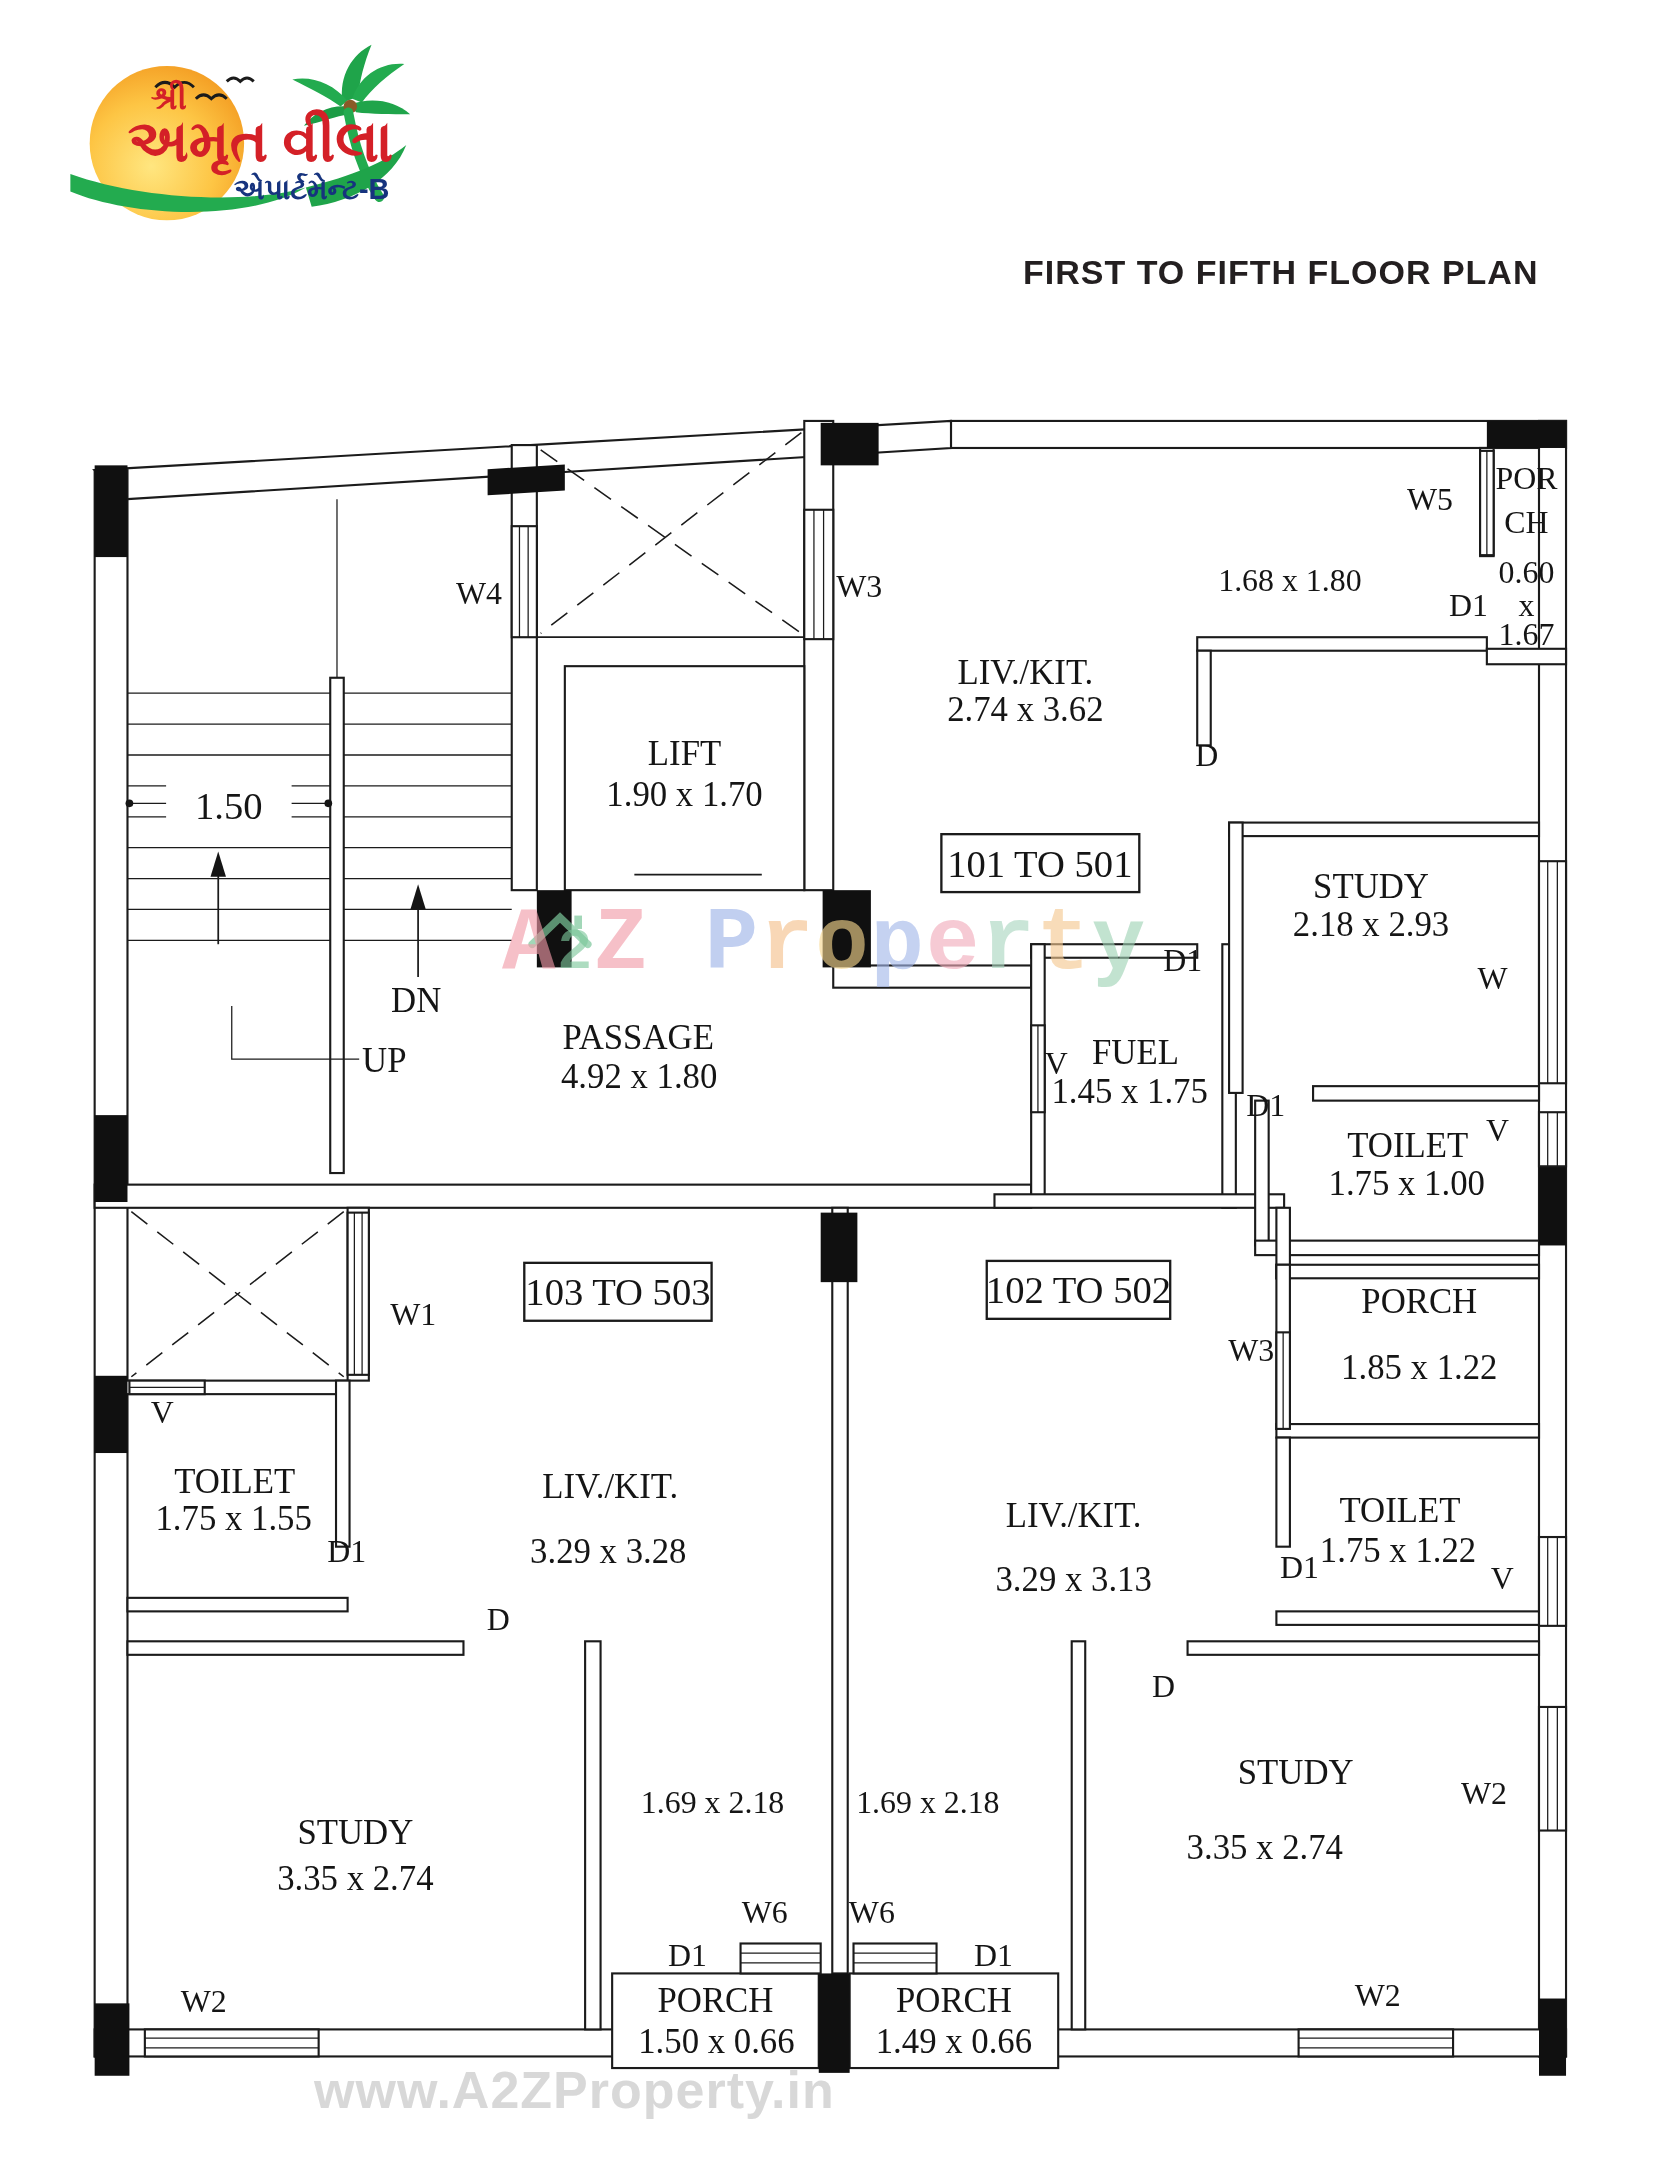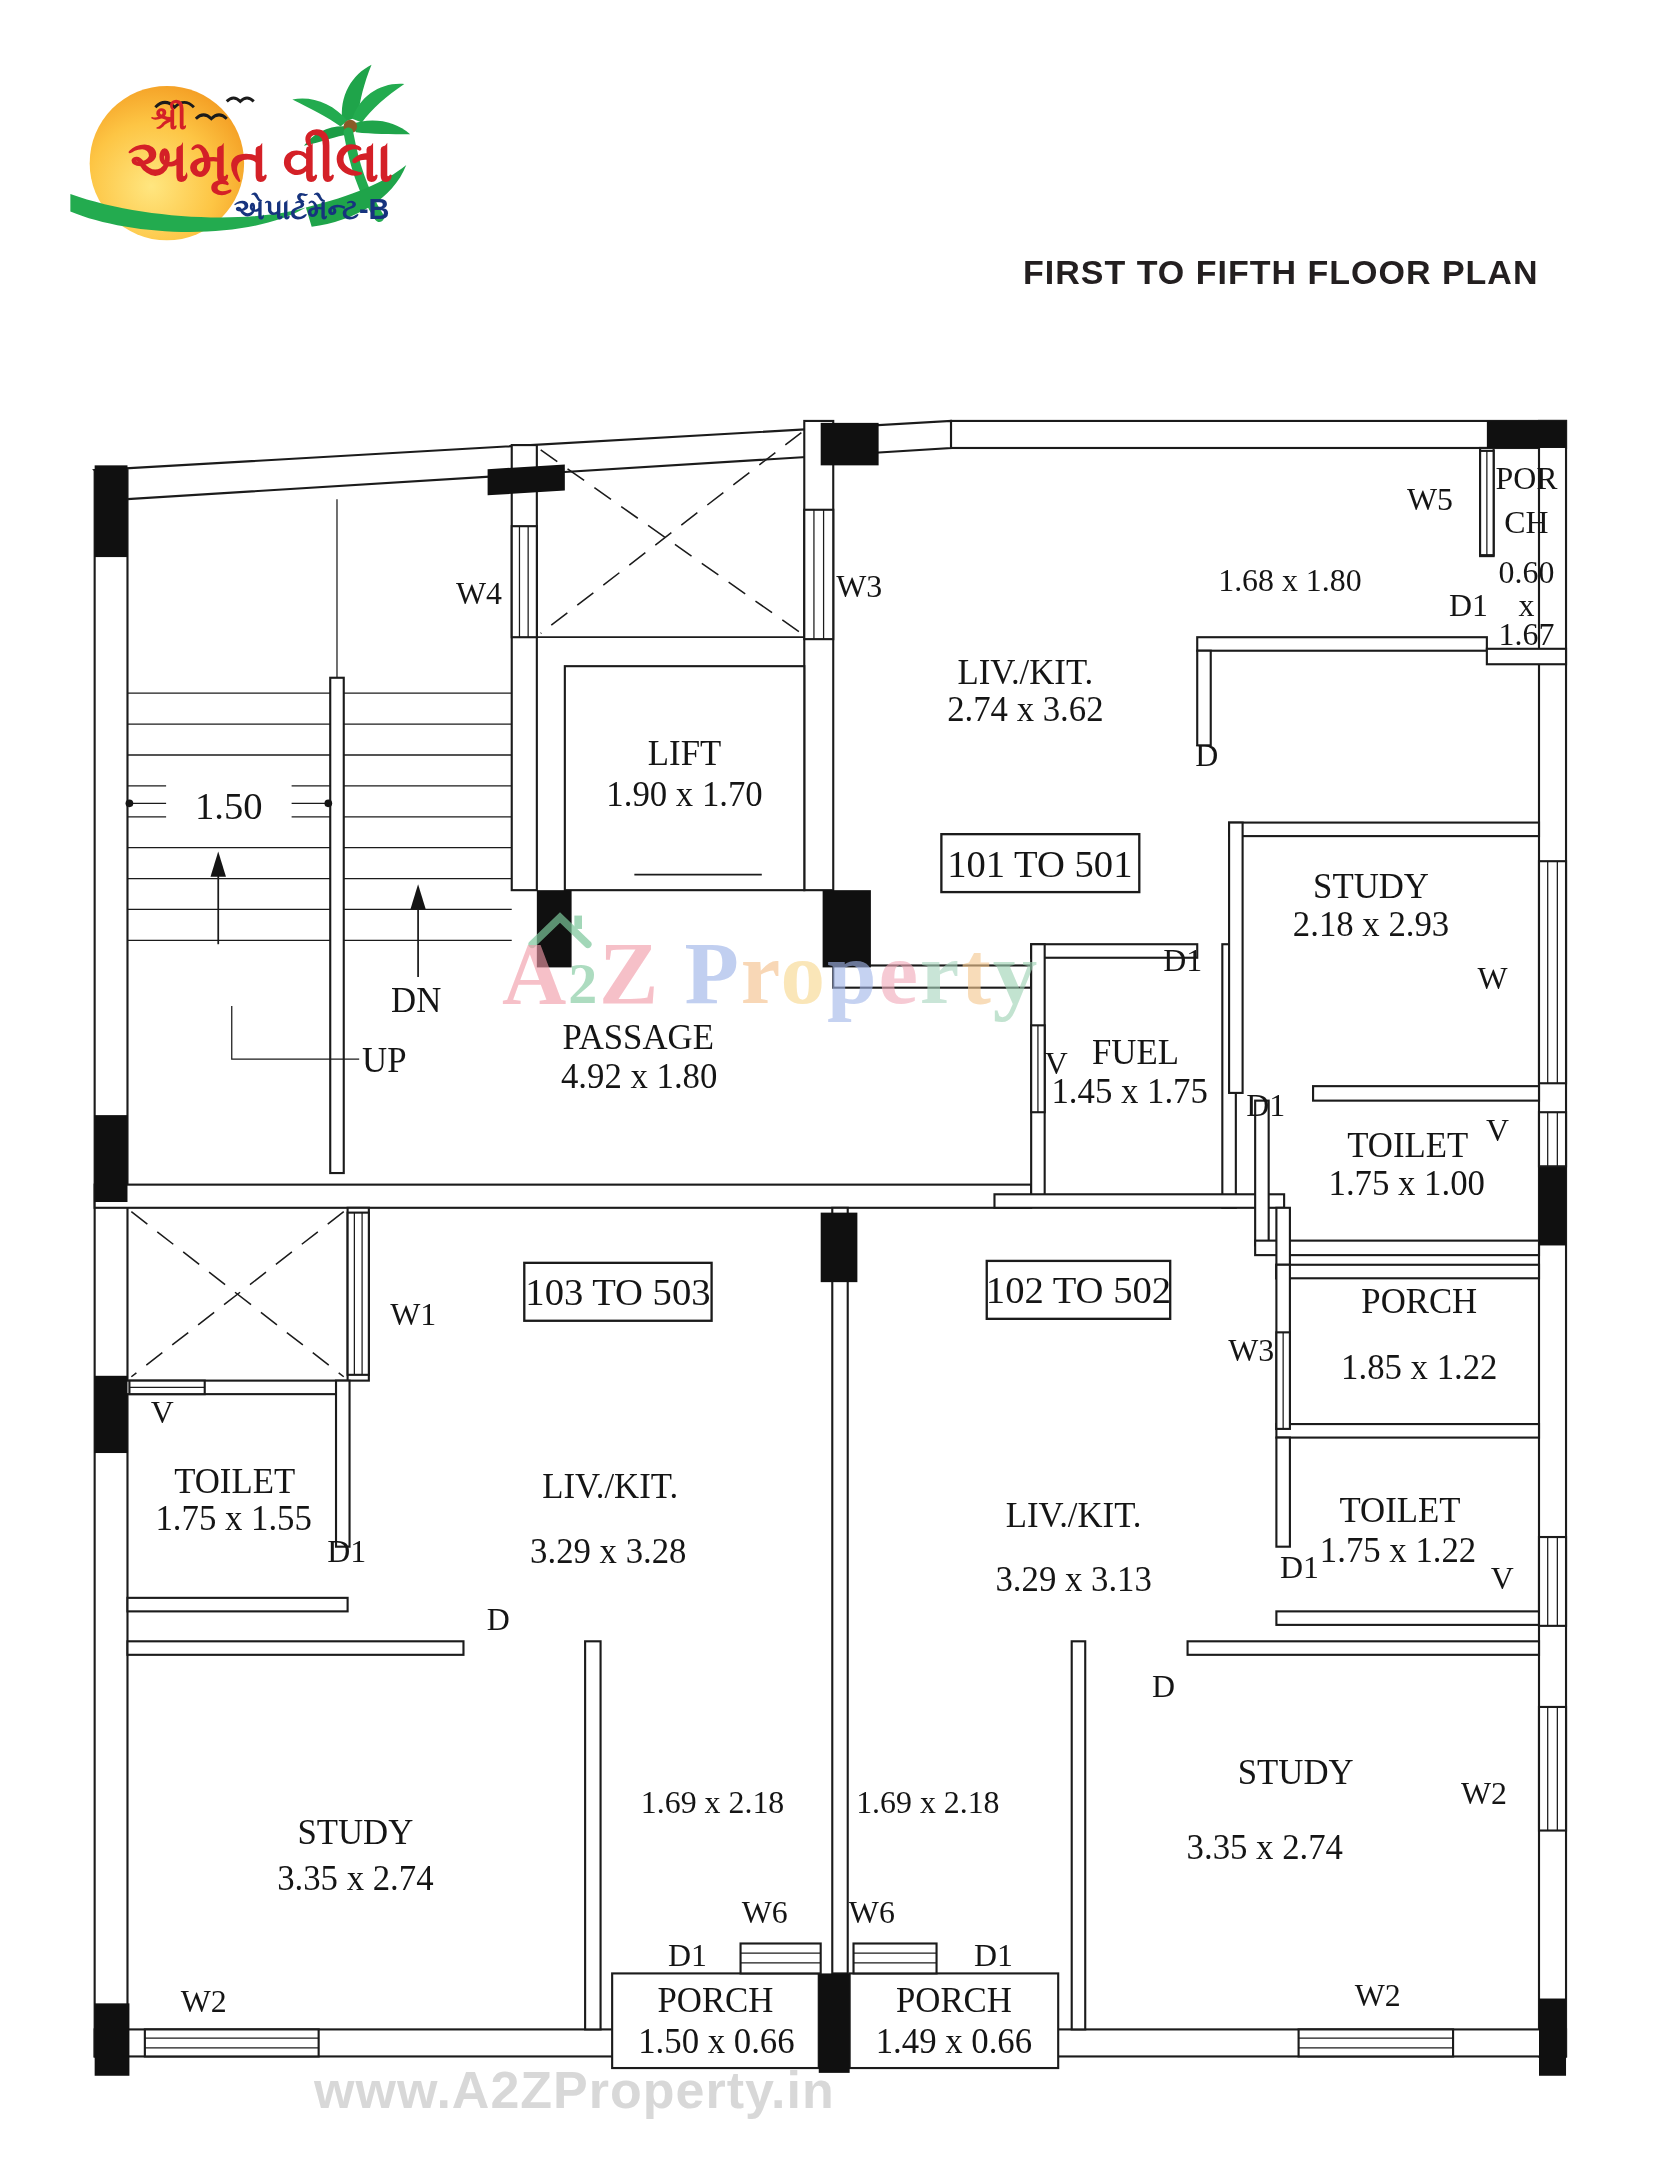--- a/index.html
+++ b/index.html
@@ -12,30 +12,30 @@
   .ln{stroke:#1b1b1b;stroke-width:1.8;fill:none;}
   .thin{stroke:#1b1b1b;stroke-width:1.3;fill:none;}
   .dash{stroke:#1b1b1b;stroke-width:1.6;fill:none;stroke-dasharray:21 13;}
   .t{font-family:"Liberation Serif",serif;fill:#151515;text-anchor:middle;} .s33{font-size:33px;} .s36{font-size:36px;} .s40{font-size:40px;}
   .ubox{fill:#fff;stroke:#1b1b1b;stroke-width:2.4;}
   
   #title{position:absolute;left:1023px;top:253px;width:550px;z-index:3;
          font-family:"Liberation Sans",sans-serif;font-weight:bold;font-size:34px;
          color:#231f20;text-align:left;letter-spacing:1px;}
   
-  #wm-center{position:absolute;left:502px;top:922px;z-index:5;opacity:.62;
-             font-family:Liberation Serif, serif;font-weight:bold;font-size:89px;
+  #wm-center{position:absolute;left:502px;top:894px;z-index:5;opacity:.62;
+             font-family:Liberation Mono, monospace;font-weight:bold;font-size:89px;
              white-space:pre;letter-spacing:1.9px;}
   #wm-center .sm{font-size:58px;}
   #wm-house{position:absolute;left:526px;top:906px;z-index:5;opacity:.7;}
   #wm-bottom{position:absolute;left:314px;top:2020px;z-index:5;opacity:.85;
              font-family:"Liberation Sans",sans-serif;font-weight:bold;font-size:52px;
              color:#d2d2d2;letter-spacing:1px;margin-top:40px;}
   
-  #logo{position:absolute;left:53px;top:28px;width:444px;height:251px;z-index:3;}
+  #logo{position:absolute;left:53px;top:8px;width:444px;height:251px;z-index:3;}
 </style>
 </head>
 <body>
 
 <div id="page">
 
   <svg id="plan" width="1680" height="2181" viewBox="0 0 1740 2259">
 
     <g>
       <polygon class="w" points="98,487 985,436 985,464 132,517"></polygon>

